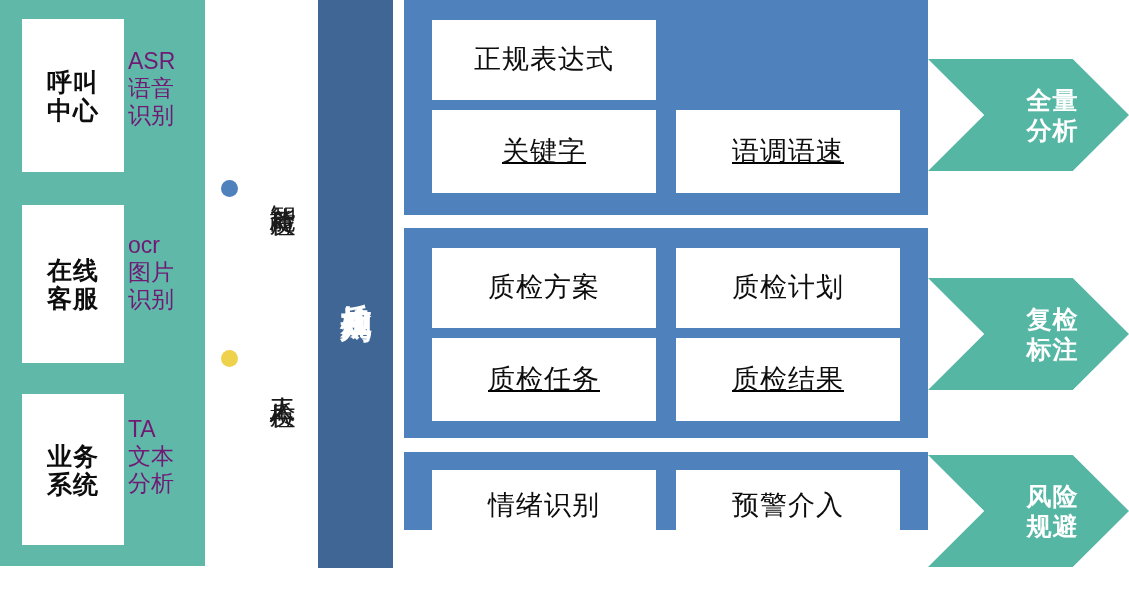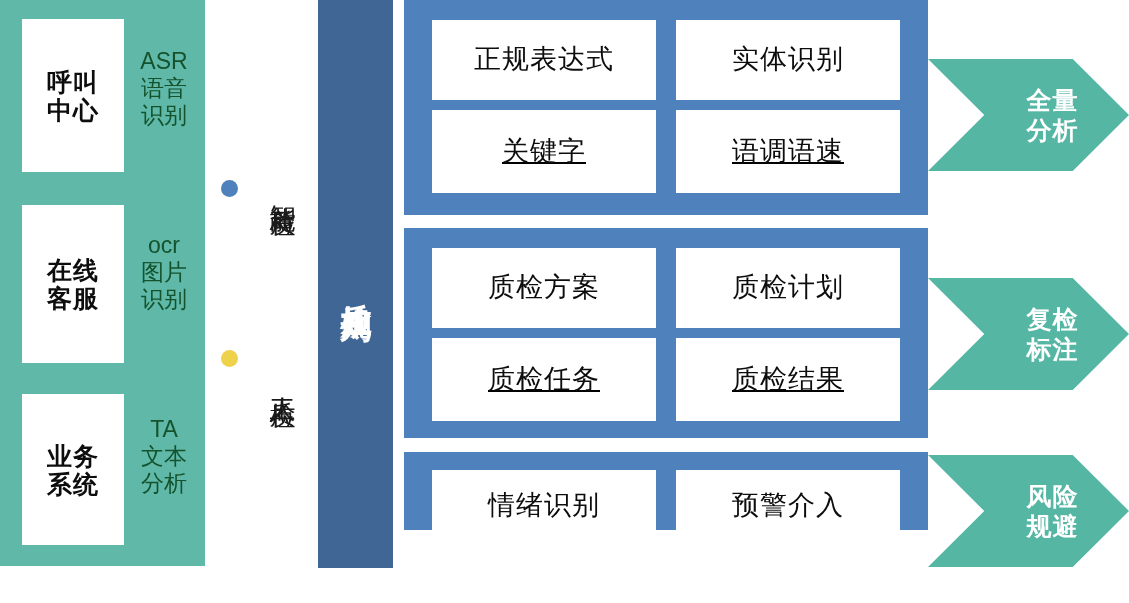--- a/index.html
+++ b/index.html
@@ -45,24 +45,24 @@
     letter-spacing: 1px;
   }
   .channel-box.c0 { top: 19px;  height: 153px; }
   .channel-box.c1 { top: 205px; height: 158px; }
   .channel-box.c2 { top: 394px; height: 151px; }
 
   .tech-label {
     position: absolute;
     left: 128px;
     width: 72px;
-    color: #14532d;
+    color: #701a75;
     font-size: 23px;
     line-height: 1.18;
-    text-align: center;
+    text-align: left;
   }
   .tech-label.t0 { top: 48px; }
   .tech-label.t1 { top: 232px; }
   .tech-label.t2 { top: 416px; }
   .tech-label .code { display: block; }
   .tech-label .zh { display: block; }
 
   
   .bullet-dot {
     position: absolute;
@@ -223,23 +223,20 @@
   <div class="bullet-text v1">人工质检</div>
 
   <div class="rule-panel">
     <div class="rule-panel-title">质检规则</div>
   </div>
 
   <div class="group-panel g0">
     <div class="item-box col-l row-t">
       <span class="item-label">正规表达式</span>
     </div>
-    <div class="item-box col-r row-t">
-      <span class="item-label">实体识别</span>
-    </div>
     <div class="item-box col-l row-b">
       <span class="item-label">关键字</span>
     </div>
     <div class="item-box col-r row-b">
       <span class="item-label">语调语速</span>
     </div>
   </div>
 
   <div class="group-panel g1">
     <div class="item-box col-l row-t">

